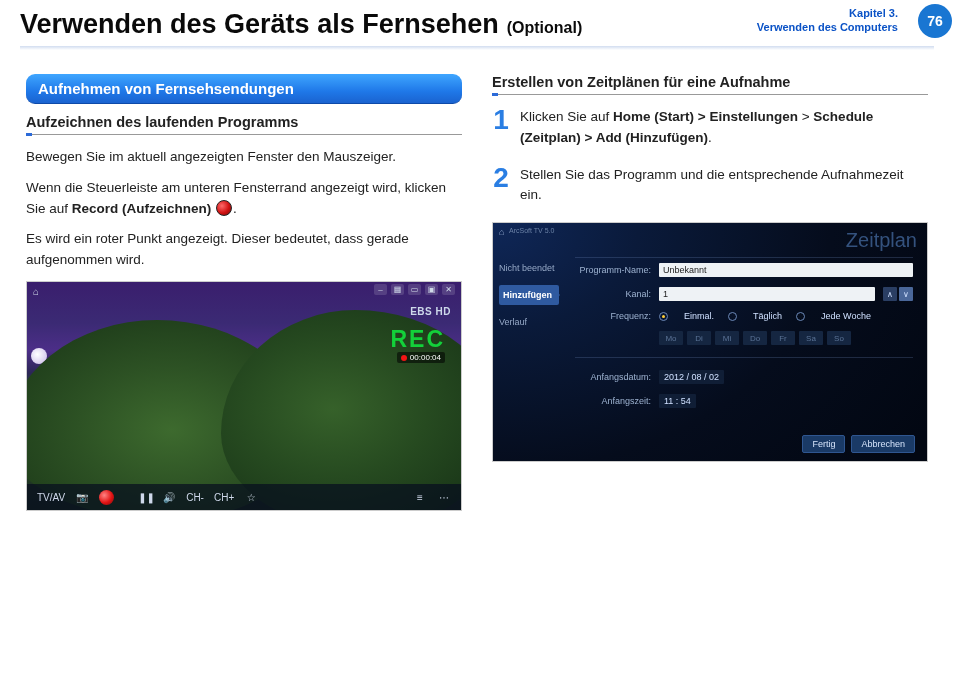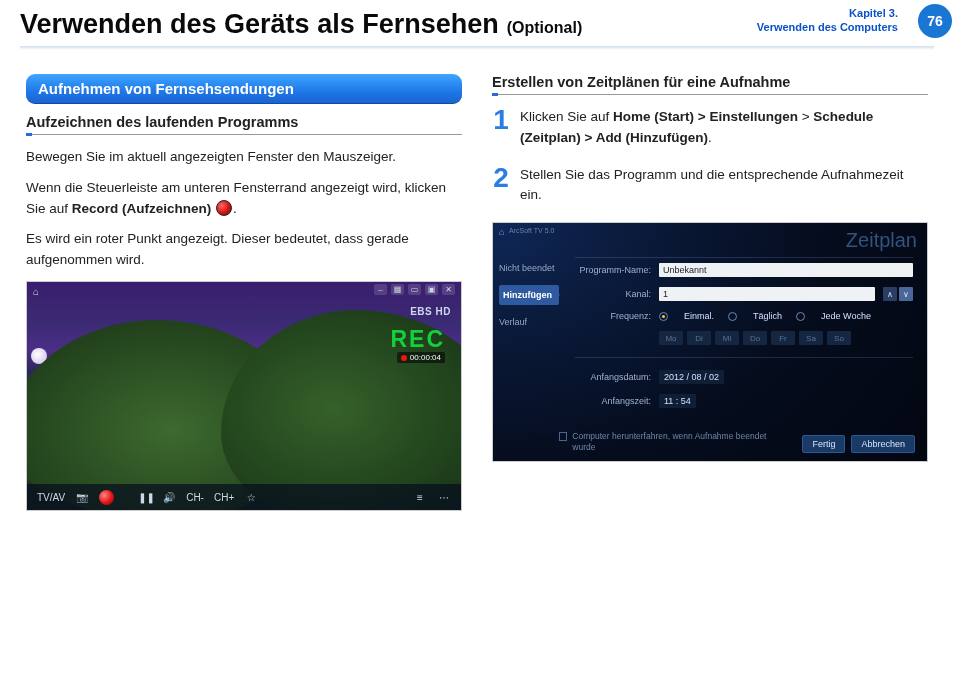--- a/index.html
+++ b/index.html
@@ -343,24 +343,20 @@
           <div class="val-chip">2012 / 08 / 02</div>
         </div>
 
         <div class="form-row">
           <div class="flabel">Anfangszeit:</div>
           <div class="val-chip">11 : 54</div>
         </div>
 
       </div>
 
-      <div class="checkbox-row">
-        <div class="chk"></div>
-        <span>Computer herunterfahren, wenn Aufnahme beendet wurde</span>
-      </div>
 
       <div class="sched-actions">
         <div class="sched-btn">Fertig</div>
         <div class="sched-btn">Abbrechen</div>
       </div>
     </div>
   </div>
 </div>
 
 </body></html>

